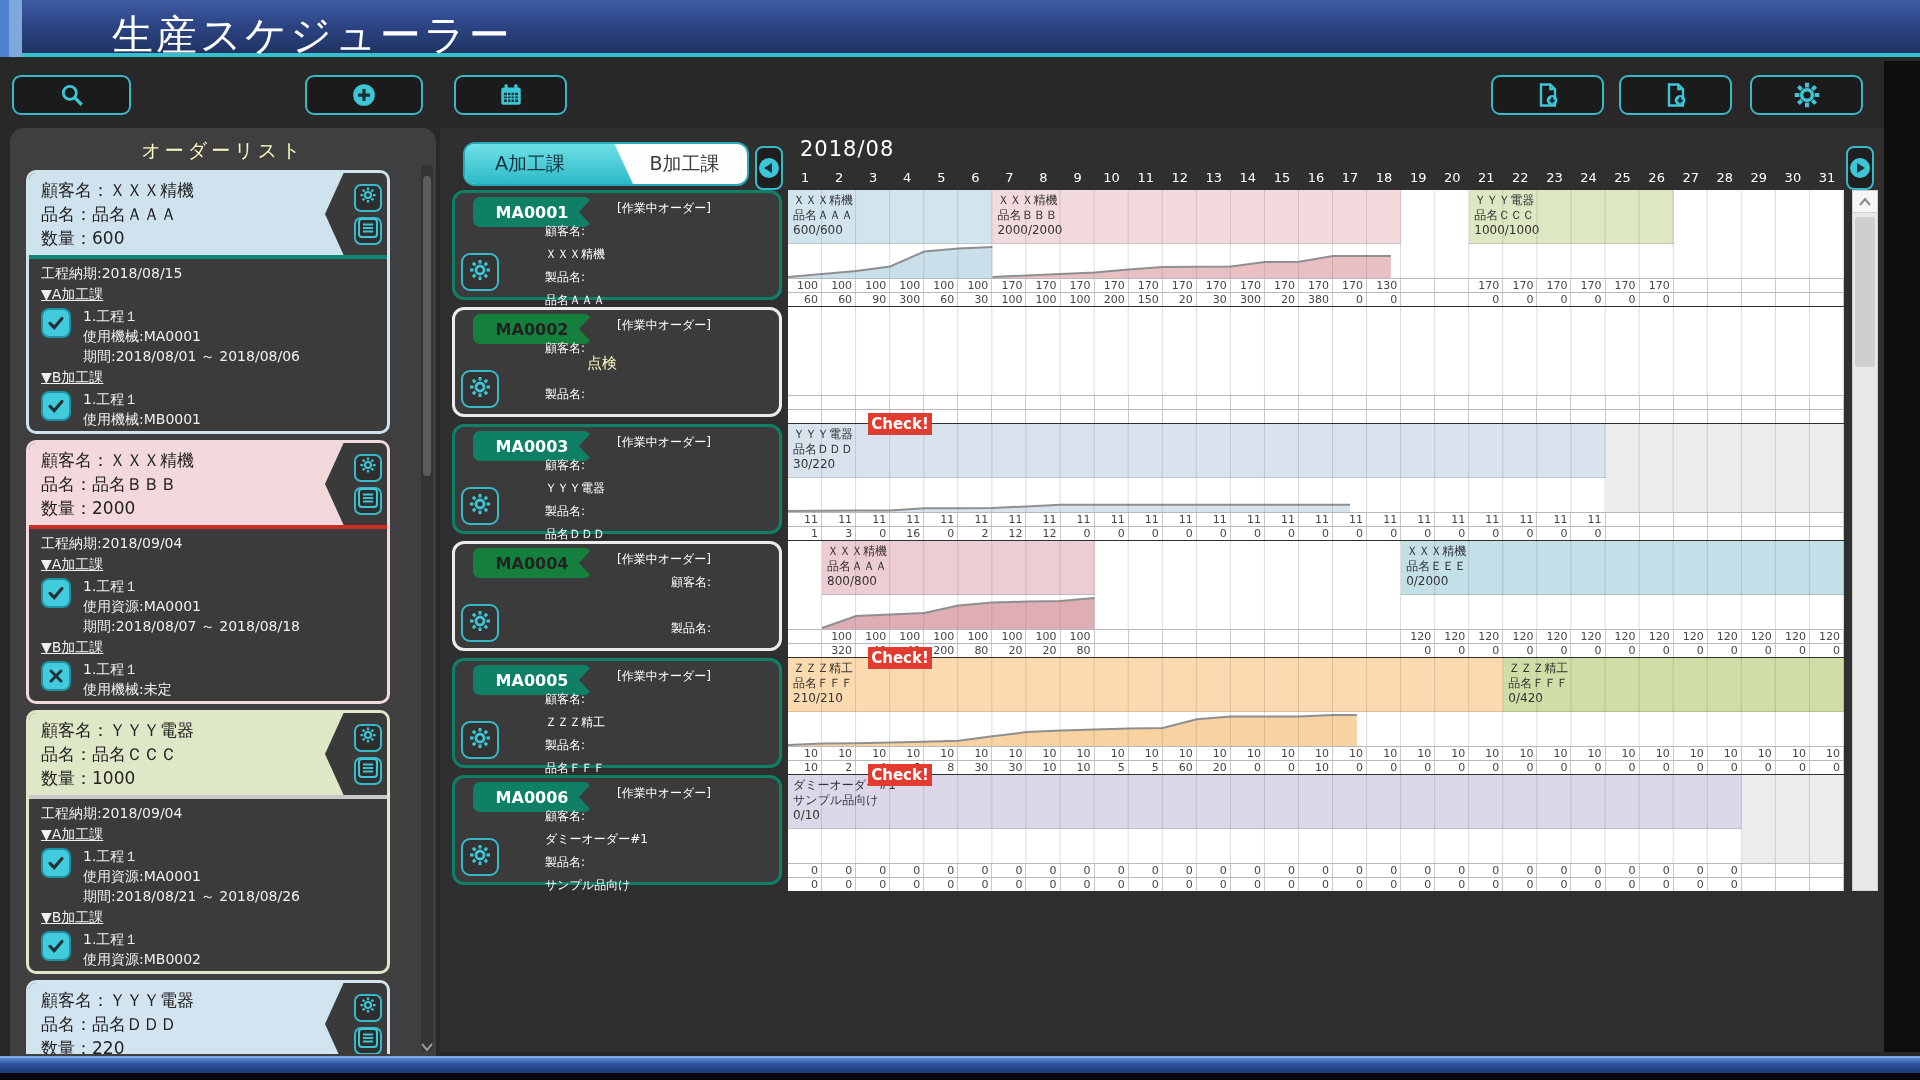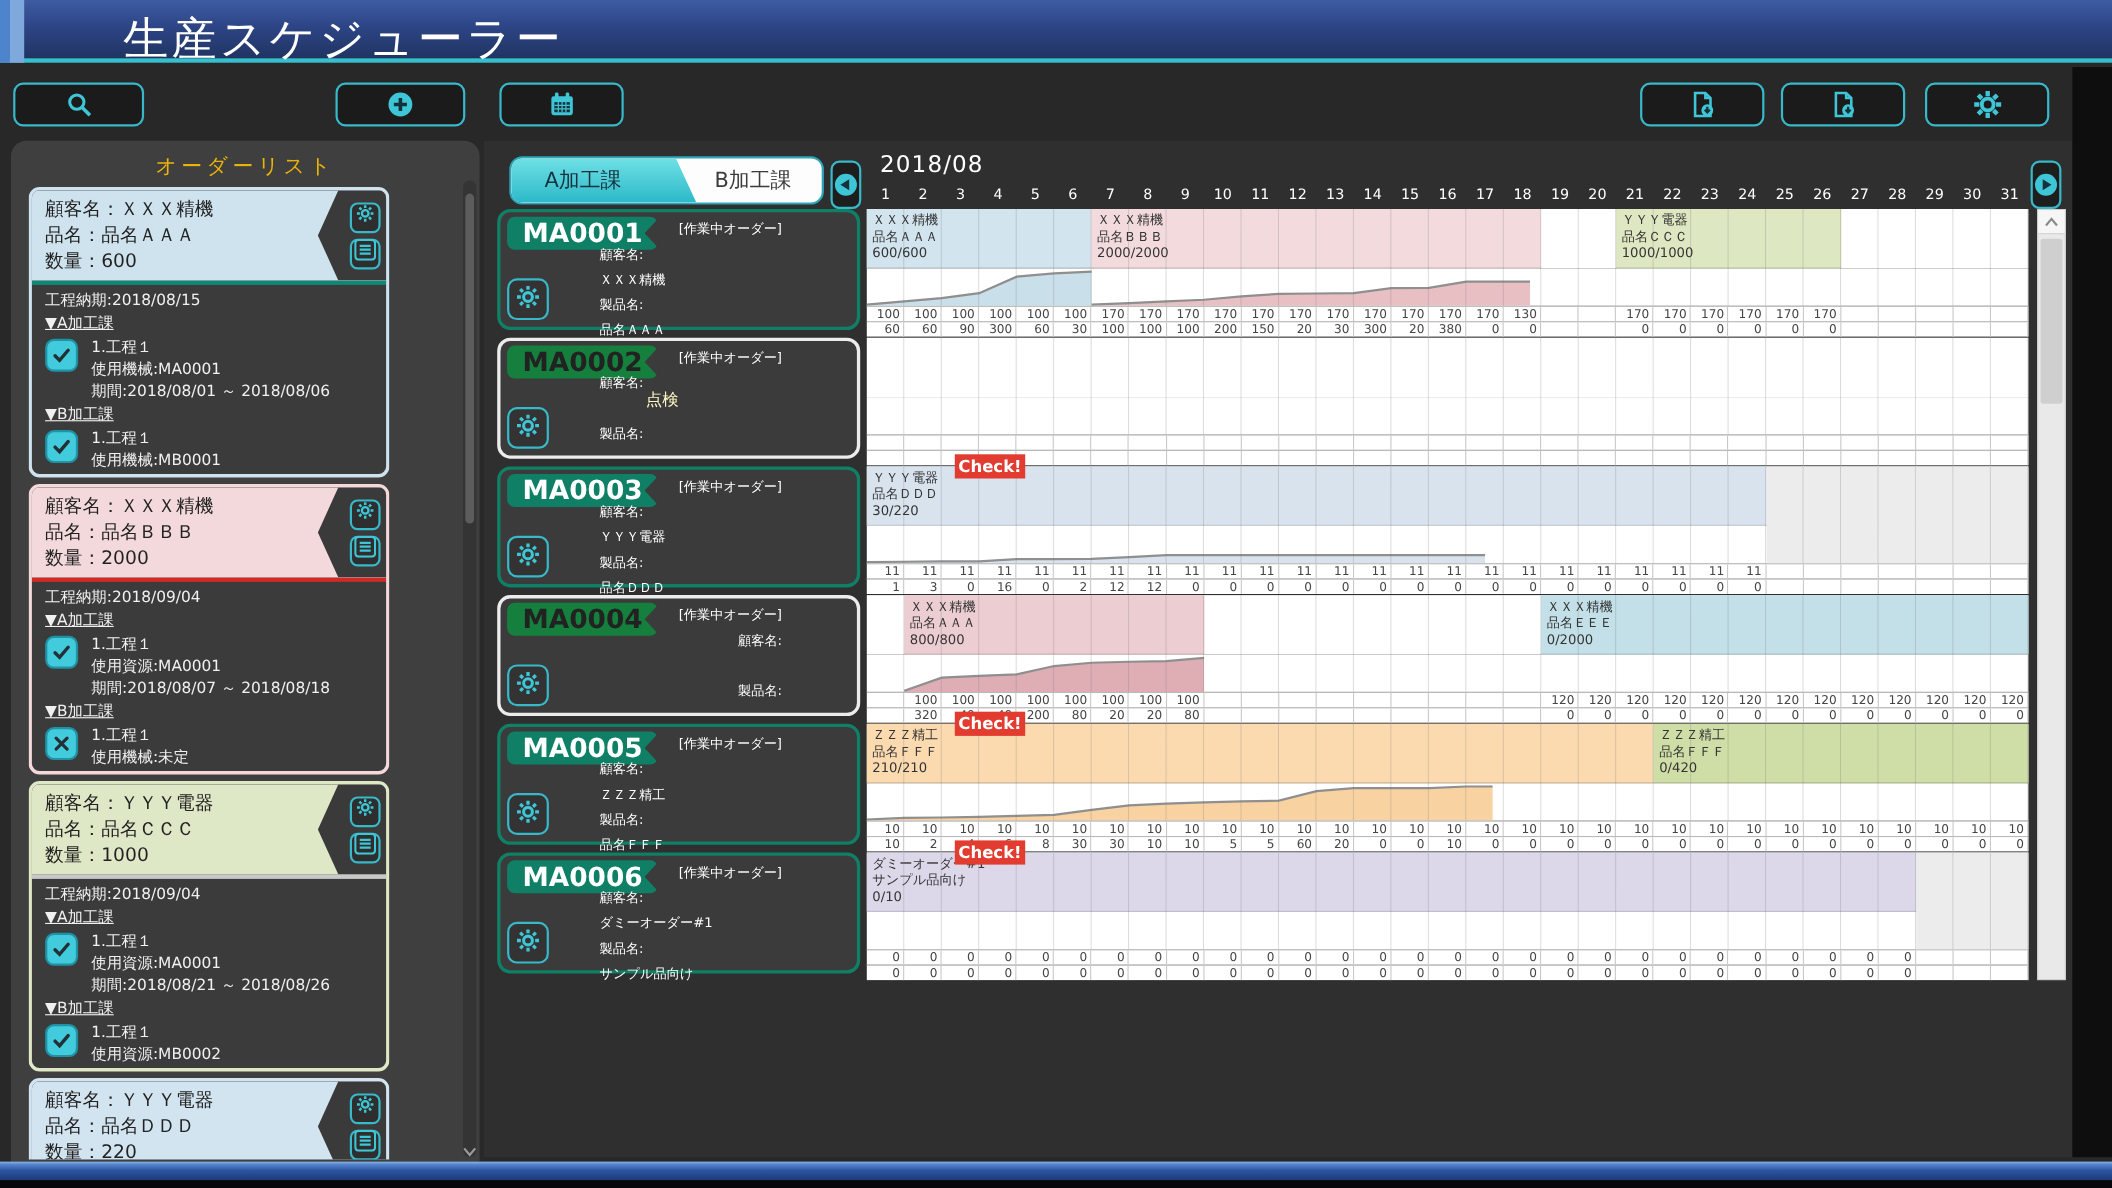--- a/index.html
+++ b/index.html
@@ -8,22 +8,22 @@
 
 .header{position:absolute;left:0;top:0;width:1920px;height:57px;background:linear-gradient(180deg,#3e5ca2 0%,#2d4586 45%,#203462 100%);border-bottom:4px solid #35bfcf}
 .hstripe1{position:absolute;left:0;top:0;width:9px;height:57px;background:#4d84cc}
 .hstripe2{position:absolute;left:9px;top:0;width:13px;height:57px;background:#7fa8dc}
 .title{position:absolute;left:112px;top:8px;font-size:41px;color:#fff;letter-spacing:3px}
 
 .tbtn{position:absolute;top:75px;height:40px;background:#1b1b1b;border:2px solid #37b9ca;border-radius:9px;display:flex;align-items:center;justify-content:center;cursor:pointer}
 .tbtn svg{display:block}
 
 .sidebar{position:absolute;left:10px;top:128px;width:426px;height:930px;background:#3f3f3f;border-radius:14px 14px 0 0;overflow:hidden}
-.sb-title{position:absolute;left:0;top:10px;width:100%;text-align:center;color:#eab308;font-size:19px;letter-spacing:4px}
-.orders{position:absolute;left:16px;top:42px;width:328px;bottom:4px;overflow:hidden}
+.sb-title{position:absolute;left:0;top:10px;width:100%;text-align:center;color:#fef9c3;font-size:19px;letter-spacing:4px}
+.orders{position:absolute;left:16px;top:42px;width:364px;bottom:4px;overflow:hidden}
 .card{position:relative;height:264px;margin-bottom:6px;border-radius:10px;overflow:hidden;background:#3b3b3b}
 .card-head{position:relative;padding:5px 12px;font-size:17px;line-height:24px;color:#222}
 .card-notch{position:absolute;right:0;top:0;height:100%;width:62px;background:#3a3a3a;clip-path:polygon(30% 0,100% 0,100% 100%,30% 100%,0 50%);display:flex;flex-direction:column;align-items:flex-end;justify-content:center;gap:5px;padding-right:5px}
 .mini-btn{width:28px;height:28px;border:2px solid #37b9ca;border-radius:7px;background:#2e2e2e;display:flex;align-items:center;justify-content:center;cursor:pointer}
 .statusline{height:4px;width:100%}
 .card-body{padding:4px 10px 4px 12px;color:#f0f0f0;font-size:14px;line-height:20px}
 .dept{text-decoration:underline;margin-top:1px}
 .grp{display:flex;margin-top:2px}
 .sicon{flex:0 0 30px;width:30px;height:30px;border-radius:8px;background:#41cbdc;border:2px solid #1f93a5;display:flex;align-items:center;justify-content:center;margin-top:2px}
 .glines{margin-left:12px}
@@ -39,21 +39,21 @@
 .navbtn{position:absolute;width:28px;height:44px;background:#1e1e1e;border:2px solid #37b9ca;border-radius:8px;display:flex;align-items:center;justify-content:center;cursor:pointer}
 .navbtn .cir{width:20px;height:20px;border-radius:50%;background:#3fc6d6;display:flex;align-items:center;justify-content:center}
 .tri-l{width:0;height:0;border-top:5px solid transparent;border-bottom:5px solid transparent;border-right:8px solid #16323a;margin-right:2px}
 .tri-r{width:0;height:0;border-top:5px solid transparent;border-bottom:5px solid transparent;border-left:8px solid #16323a;margin-left:2px}
 .month{position:absolute;left:360px;top:9px;font-size:21px;color:#fff;letter-spacing:1px}
 .daysrow{position:absolute;left:348px;top:40px;width:1056px;height:22px;display:grid;grid-template-columns:repeat(31,1fr)}
 .daycell{color:#fff;font-size:13px;text-align:center;line-height:20px}
 
 .mpanel{position:absolute;left:12px;width:330px;height:110px;background:#3b3b3b;border:3px solid #0f8066;border-radius:12px;color:#fff}
 .mpanel.sel{border-color:#ececec}
-.chip{position:absolute;left:6px;top:4px;min-width:118px;height:30px;background:#0f8066;border-radius:7px;color:#fff;font-size:24px;font-weight:bold;display:flex;align-items:center;justify-content:center;padding:0 14px}
+.chip{position:absolute;left:18px;top:4px;min-width:118px;height:30px;background:#0f8066;border-radius:7px;color:#fff;font-size:16px;font-weight:bold;display:flex;align-items:center;justify-content:center;padding:0 14px}
 .chip:after{content:"";position:absolute;right:-1px;top:1px;width:0;height:0;border-top:14px solid transparent;border-bottom:14px solid transparent;border-right:13px solid #3b3b3b}
 .mpanel.sel .chip{background:#15803d;color:#222}
 .minfo{position:absolute;left:90px;top:4px;font-size:12px;line-height:23px;white-space:nowrap}
 .mnote{margin-left:72px}
 .mgear{position:absolute;left:6px;bottom:6px;width:38px;height:38px;background:#333;border:2px solid #37b9ca;border-radius:9px;display:flex;align-items:center;justify-content:center;cursor:pointer}
 .mfloat{position:absolute;left:132px;top:44px;font-size:15px;color:#fef9c3}
 
 .grow{position:absolute;left:348px;width:1056px;height:116px}
 .bandzone{position:absolute;left:0;top:0;width:100%;height:54px;background:#fff}
 .graphzone{position:absolute;left:0;top:54px;width:100%;height:34px;background:#fff}

